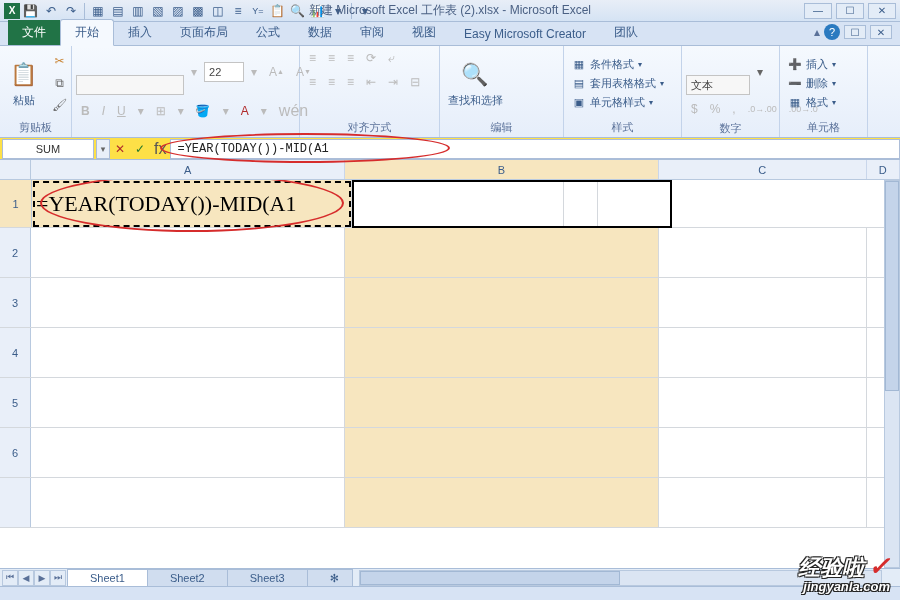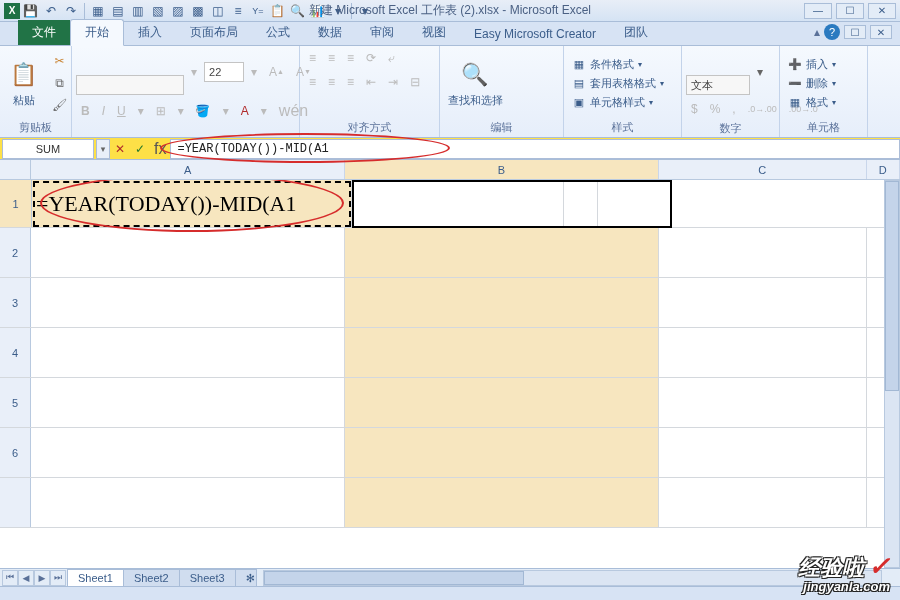--- a/index.html
+++ b/index.html
@@ -9,21 +9,21 @@
     .titlebar { height: 22px; background: linear-gradient(to bottom, #e8eef7 0%, #d5e3f4 100%); display: flex; align-items: center; padding: 0 4px; border-bottom: 1px solid #a9bdd8; position: relative; }
     .titlebar-left { display: flex; align-items: center; gap: 2px; }
     .app-icon { width: 16px; height: 16px; background: #1e7145; display: inline-flex; align-items: center; justify-content: center; color: #fff; font-size: 10px; font-weight: bold; }
     .qat-btn { width: 18px; height: 18px; display: inline-flex; align-items: center; justify-content: center; font-size: 12px; color: #3b5d8a; cursor: pointer; }
     .qat-sep { width: 1px; height: 16px; background: #a9bdd8; margin: 0 2px; }
     .titlebar-title { position: absolute; left: 50%; transform: translateX(-50%); color: #4b6184; font-size: 12px; white-space: nowrap; }
     .win-controls { position: absolute; right: 4px; display: flex; gap: 4px; }
     .win-btn { width: 28px; height: 16px; display: flex; align-items: center; justify-content: center; border: 1px solid #a9bdd8; background: #e3ecf7; font-size: 10px; color: #3b5d8a; cursor: pointer; }
 
     
-    .ribbon-tabs { height: 24px; background: #d7e3f4; display: flex; align-items: flex-end; padding: 0 18px; border-bottom: 1px solid #a9bdd8; position: relative; }
+    .ribbon-tabs { height: 24px; background: #d7e3f4; display: flex; align-items: flex-end; padding: 0 8px; border-bottom: 1px solid #a9bdd8; position: relative; }
     .file-tab { background: #217346; color: #fff; padding: 4px 14px; font-size: 12px; cursor: pointer; }
     .ribbon-tab { padding: 4px 14px; color: #3b5d8a; cursor: pointer; font-size: 12px; }
     .ribbon-tab.active { background: #f5f9fe; border: 1px solid #a9bdd8; border-bottom: 1px solid #f5f9fe; border-radius: 3px 3px 0 0; margin-bottom: -1px; }
     .ribbon-right { position: absolute; right: 8px; top: 2px; display: flex; gap: 4px; align-items: center; }
     .help-btn { width: 16px; height: 16px; border-radius: 50%; background: #2a7ac0; color: #fff; font-size: 11px; display: flex; align-items: center; justify-content: center; }
 
     
     .ribbon { height: 92px; background: linear-gradient(to bottom, #f5f9fe 0%, #e6eefa 100%); border-bottom: 1px solid #a9bdd8; display: flex; }
     .group { border-right: 1px solid #c3d3ea; display: flex; flex-direction: column; padding: 2px 4px 0 4px; }
     .group-body { flex: 1; display: flex; align-items: center; gap: 3px; }
@@ -79,21 +79,21 @@
     
     .active-cell-outline { position: absolute; left: 352px; top: 0; width: 320px; height: 48px; border: 2px solid #000; pointer-events: none; z-index: 21; }
 
     
     .ellipse-a1 { position: absolute; left: 40px; top: -6px; width: 304px; height: 58px; border: 2px solid #d62c2c; border-radius: 50%; z-index: 25; pointer-events: none; }
 
     
     .sheet-tabs-bar { position: absolute; left: 0; right: 0; bottom: 14px; height: 18px; background: #e3ecf7; border-top: 1px solid #a9bdd8; display: flex; align-items: center; font-size: 11px; }
     .tab-nav { display: flex; gap: 0; padding: 0 2px; }
     .tab-nav-btn { width: 16px; height: 16px; display: flex; align-items: center; justify-content: center; border: 1px solid #b8c9df; background: #e3ecf7; color: #5a7199; font-size: 9px; }
-    .sheet-tab { padding: 2px 10px; border: 1px solid #a9bdd8; border-bottom: none; background: #d0ddef; color: #3b5d8a; margin-left: -1px; cursor: pointer; }
+    .sheet-tab { padding: 2px 22px; border: 1px solid #a9bdd8; border-bottom: none; background: #d0ddef; color: #3b5d8a; margin-left: -1px; cursor: pointer; }
     .sheet-tab.active { background: #fff; }
     .sheet-new { width: 22px; text-align: center; }
     .hscroll { flex: 1; height: 16px; margin: 0 18px 0 6px; background: #dbe5f3; border: 1px solid #b8c9df; position: relative; }
     .hthumb { position: absolute; left: 0; width: 260px; height: 100%; background: #c4d4ea; border: 1px solid #a2b8d4; }
 
     
     .vscroll { position: absolute; right: 0; top: 180px; bottom: 32px; width: 16px; background: #dbe5f3; border: 1px solid #b8c9df; }
     .vthumb { position: absolute; top: 0; width: 100%; height: 210px; background: #c4d4ea; border: 1px solid #a2b8d4; }
 
     

